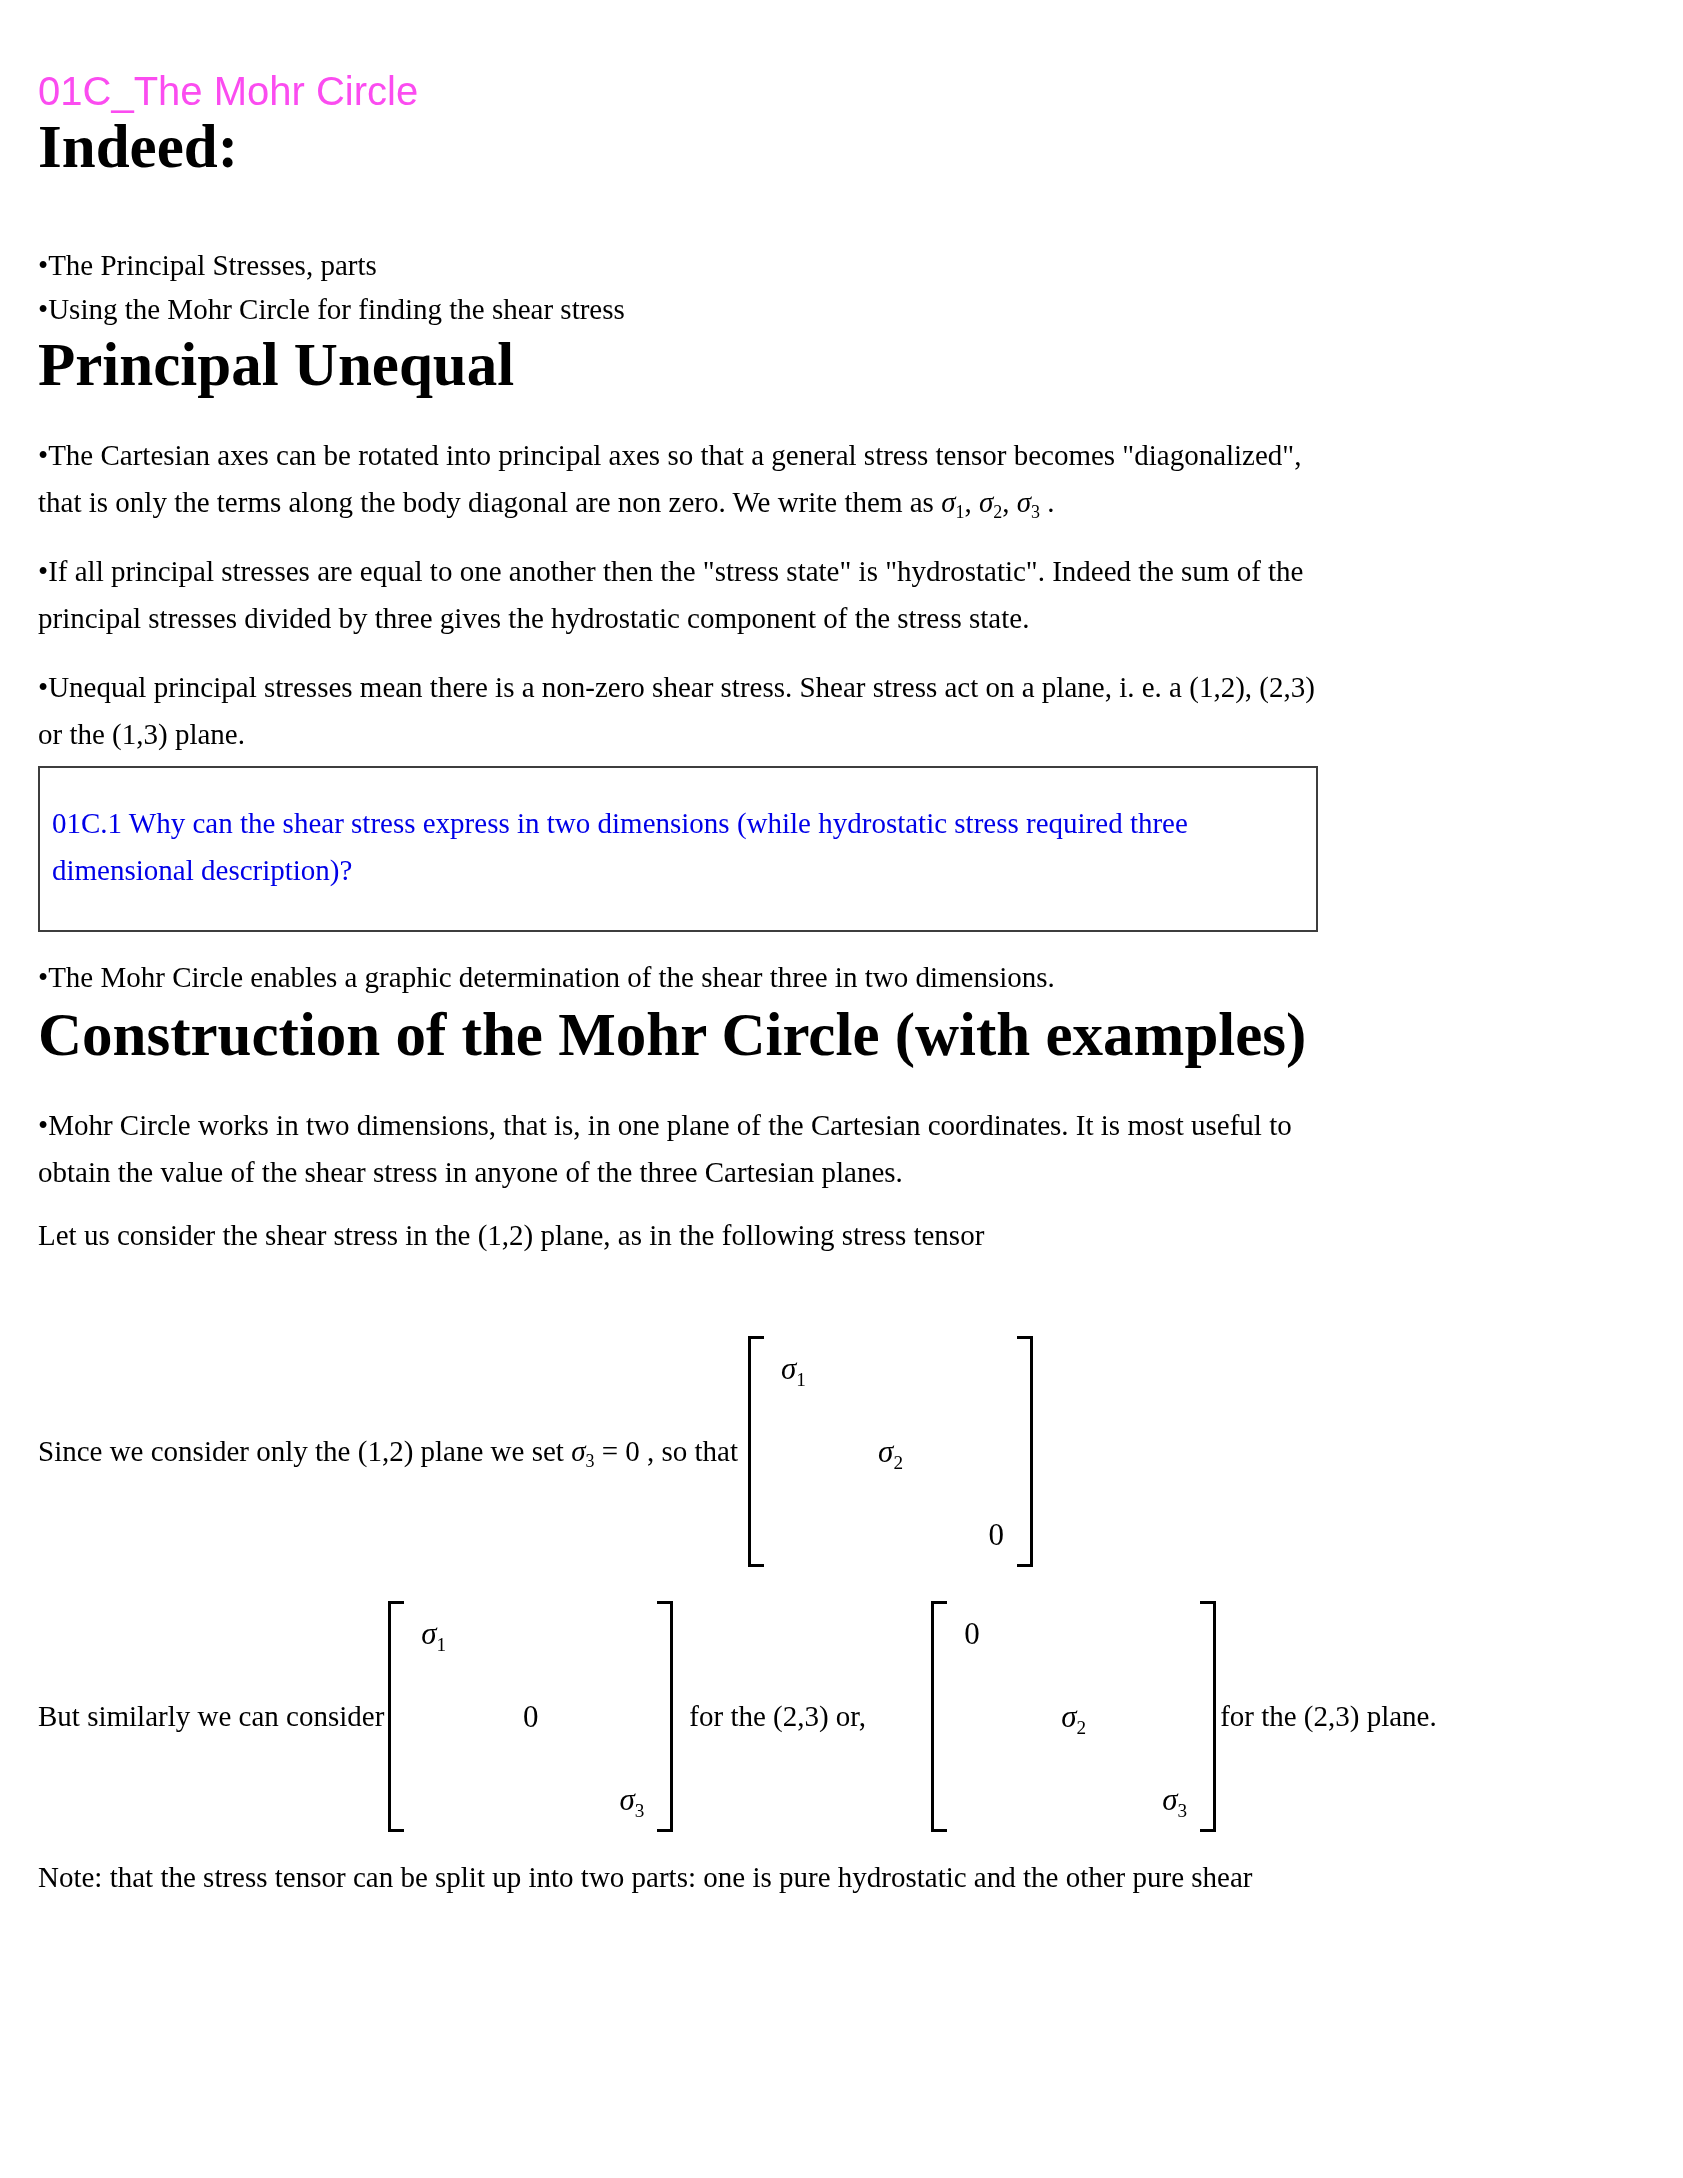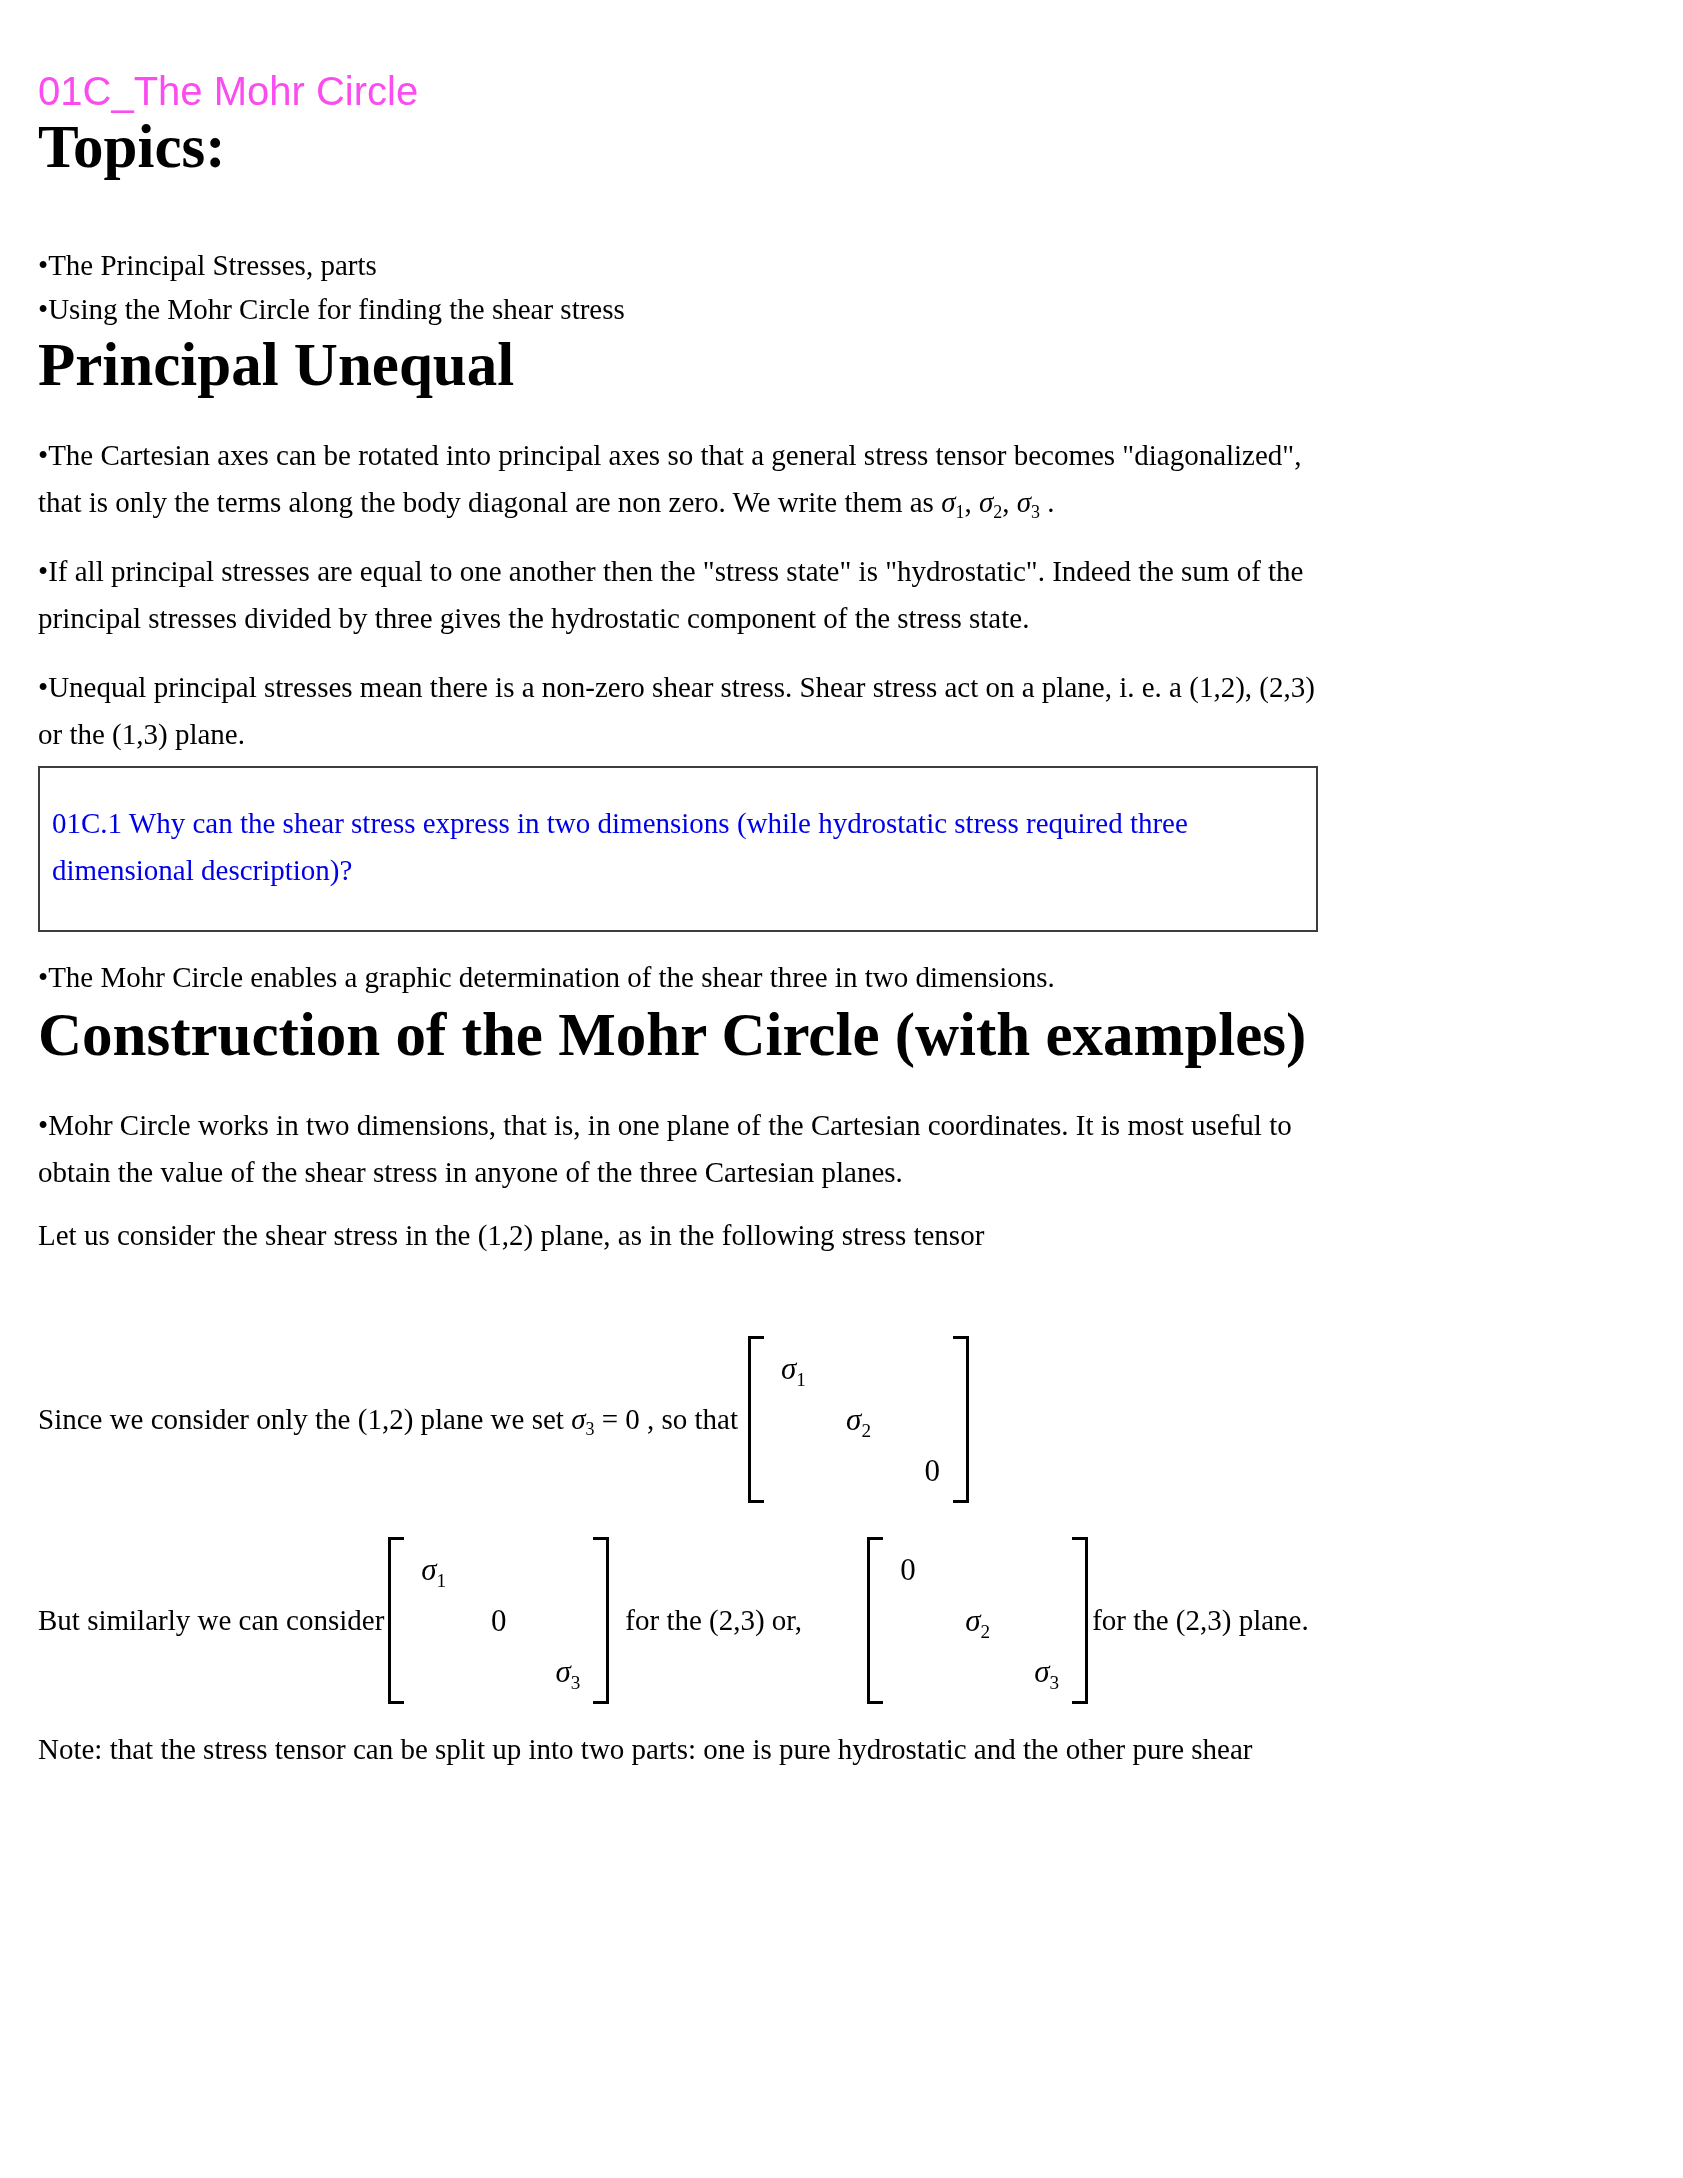--- a/index.html
+++ b/index.html
@@ -41,40 +41,40 @@
   .eq1{margin-top:77px;}
   .eq2{margin-top:34px;}
   .eqtext{line-height:47px;white-space:nowrap;}
   .mx{display:inline-flex;align-items:stretch;margin-left:10px;}
   .mx.tight{margin-left:4px;}
   .mx.far{margin-left:65px;}
   .mx .bl{width:13px;border:3px solid #000;border-right:none;}
   .mx .br{width:13px;border:3px solid #000;border-left:none;}
   .mx .grid{
     display:grid;grid-template-columns:repeat(3,61px);
-    grid-auto-rows:51px;align-items:center;padding:7px 3px;
+    grid-auto-rows:51px;align-items:center;padding:7px 3px;gap:32px;
   }
   .mx .cell{font-size:31px;line-height:1;}
   .p11{grid-column:1;grid-row:1;justify-self:start;padding-left:14px;}
   .p22{grid-column:2;grid-row:2;justify-self:center;}
   .p33{grid-column:3;grid-row:3;justify-self:end;padding-right:10px;}
   .eq2-mid{margin-left:16px;}
   .eq2-tail{margin-left:4px;}
   .mv i{font-style:italic;font-family:"Liberation Serif", serif;}
   .mv sub{font-size:0.62em;line-height:0;vertical-align:-0.35em;}
   .note{margin-top:48px;}
 </style>
 </head>
 <body>
 
 <div class="page">
 
   <h1 class="doc-title">01C_The Mohr Circle</h1>
 
-  <h2 class="big h-topics">Topics:</h2>
+  <h2 class="big h-topics">Indeed:</h2>
 
   <ul class="topics-list">
     <li>•The Principal Stresses, parts</li>
     <li>•Using the Mohr Circle for finding the shear stress</li>
   </ul>
 
   <h2 class="big h-principal">Principal Unequal</h2>
 
   <p class="body after-h">•The Cartesian axes can be rotated into principal axes so that a general stress tensor becomes "diagonalized", that is only the terms along the body diagonal are non zero. We write them as <span class="mv"><i>σ</i><sub>1</sub></span>, <span class="mv"><i>σ</i><sub>2</sub></span>, <span class="mv"><i>σ</i><sub>3</sub></span> .</p>
 

